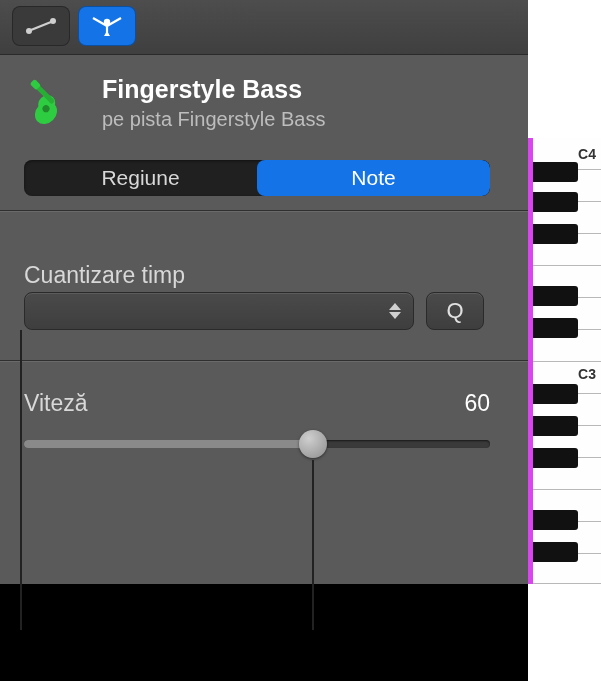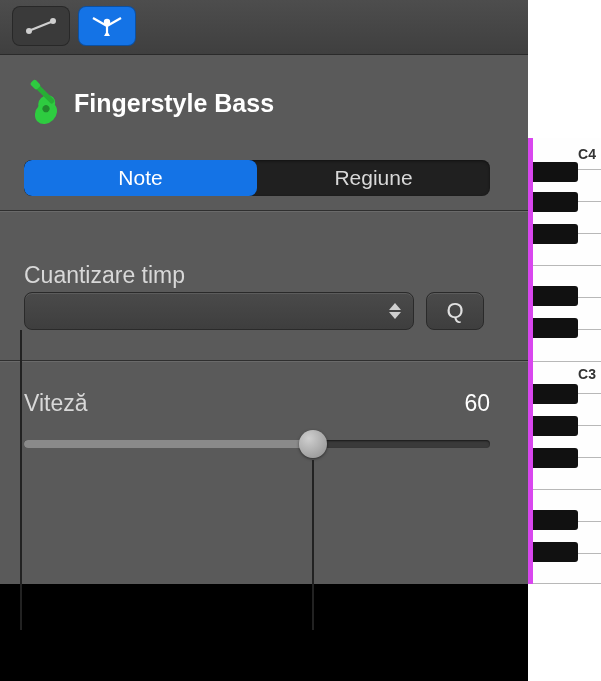--- a/index.html
+++ b/index.html
@@ -41,21 +41,21 @@
     justify-content: center;
     border: 1px solid rgba(0,0,0,0.3);
   }
   .tb-btn.dark { background: #3a3a3a; }
   .tb-btn.blue { background: #1473e6; }
   .track-header {
     position: absolute;
     top: 75px; left: 18px;
     display: flex;
     align-items: center;
-    gap: 0;
+    gap: 28px;
   }
   .guitar-icon {
     width: 56px; height: 56px;
     display: flex; align-items: center; justify-content: center;
   }
   .track-title {
     color: #fff;
     font-size: 25px;
     font-weight: 600;
   }
@@ -253,26 +253,27 @@
           <ellipse cx="20" cy="34" rx="12" ry="10" fill="#2ecc40"></ellipse>
           <ellipse cx="27" cy="28" rx="9" ry="8" fill="#2ecc40"></ellipse>
           <rect x="30" y="6" width="5" height="26" fill="#27ae35" rx="2"></rect>
           <rect x="29" y="2" width="7" height="9" fill="#2ecc40" rx="2"></rect>
           <circle cx="23" cy="31" r="3.5" fill="#0a0a0a" opacity="0.35"></circle>
         </g>
       </svg>
     </div>
     <div>
       <div class="track-title">Fingerstyle Bass</div>
+      <div class="track-sub">pe pista Fingerstyle Bass</div>
     </div>
   </div>
 
   <div class="seg">
+    <div class="seg-item">Regiune</div>
     <div class="seg-item active">Note</div>
-    <div class="seg-item">Regiune</div>
   </div>
 
   <div class="divider"></div>
 
   <div class="section-label">Cuantizare timp</div>
 
   <div class="quant-row">
     <div class="select">
       <span style="flex:1; color:#ccc; font-size:19px; padding-left:10px;"></span>
       <span class="select-arrows">

